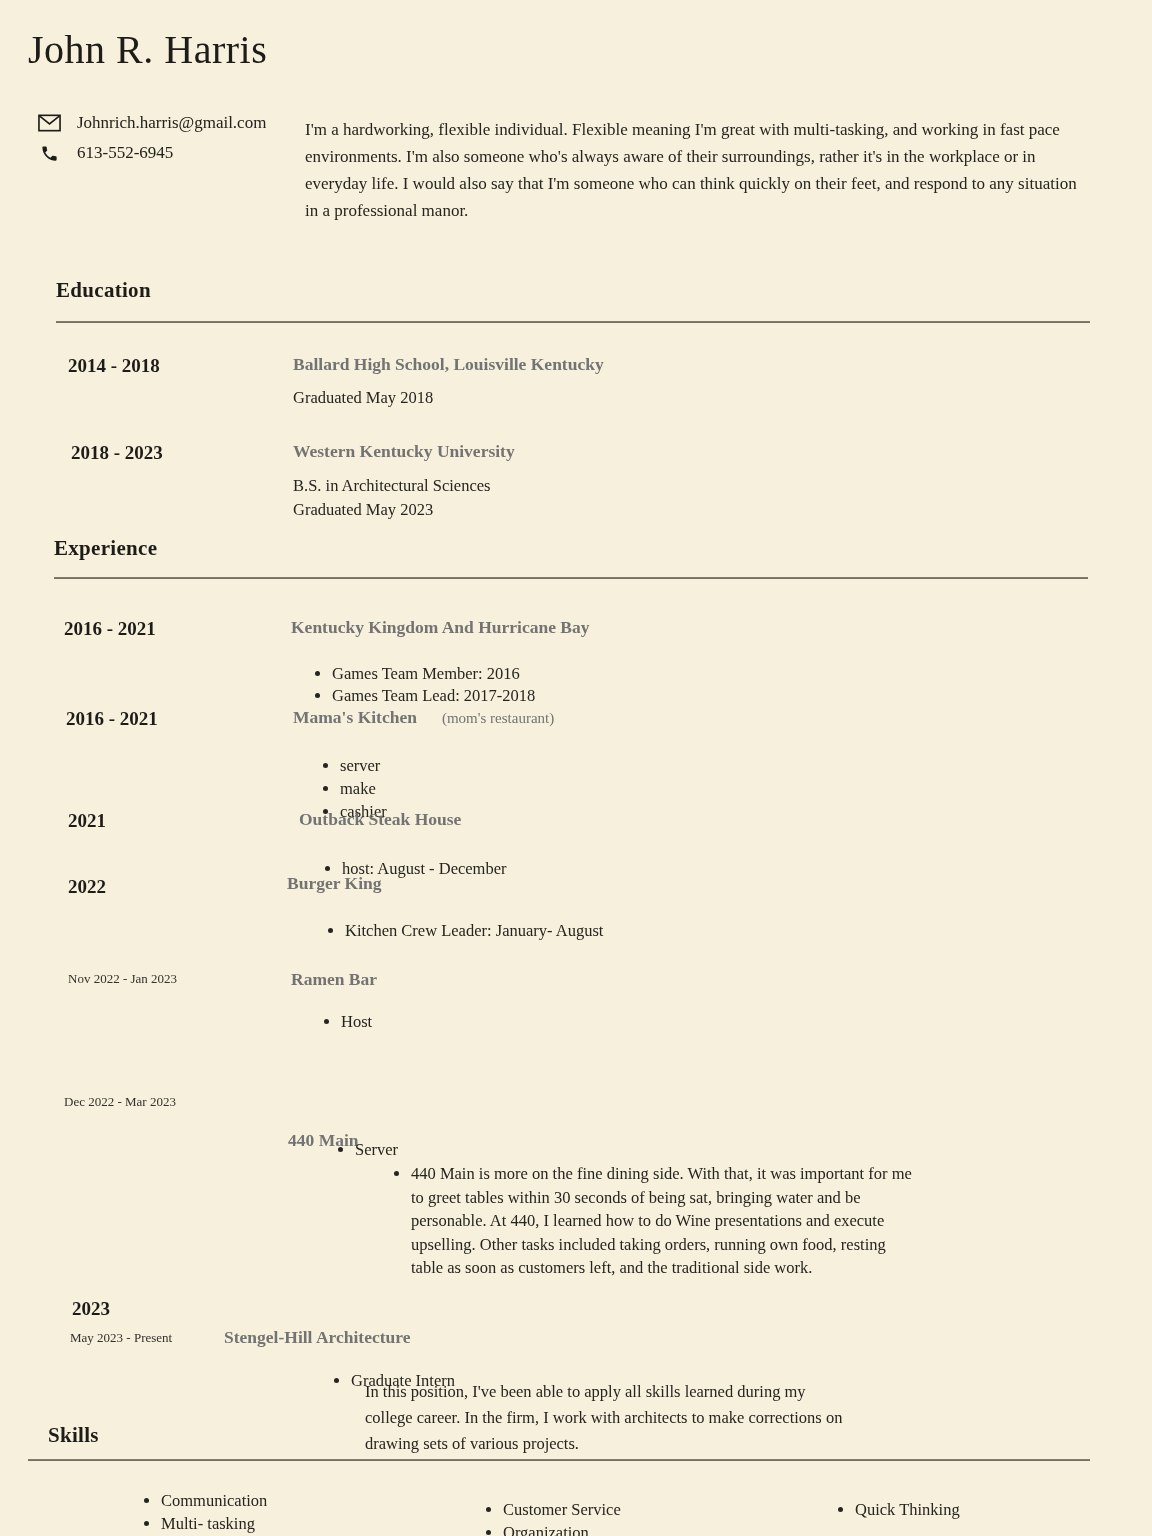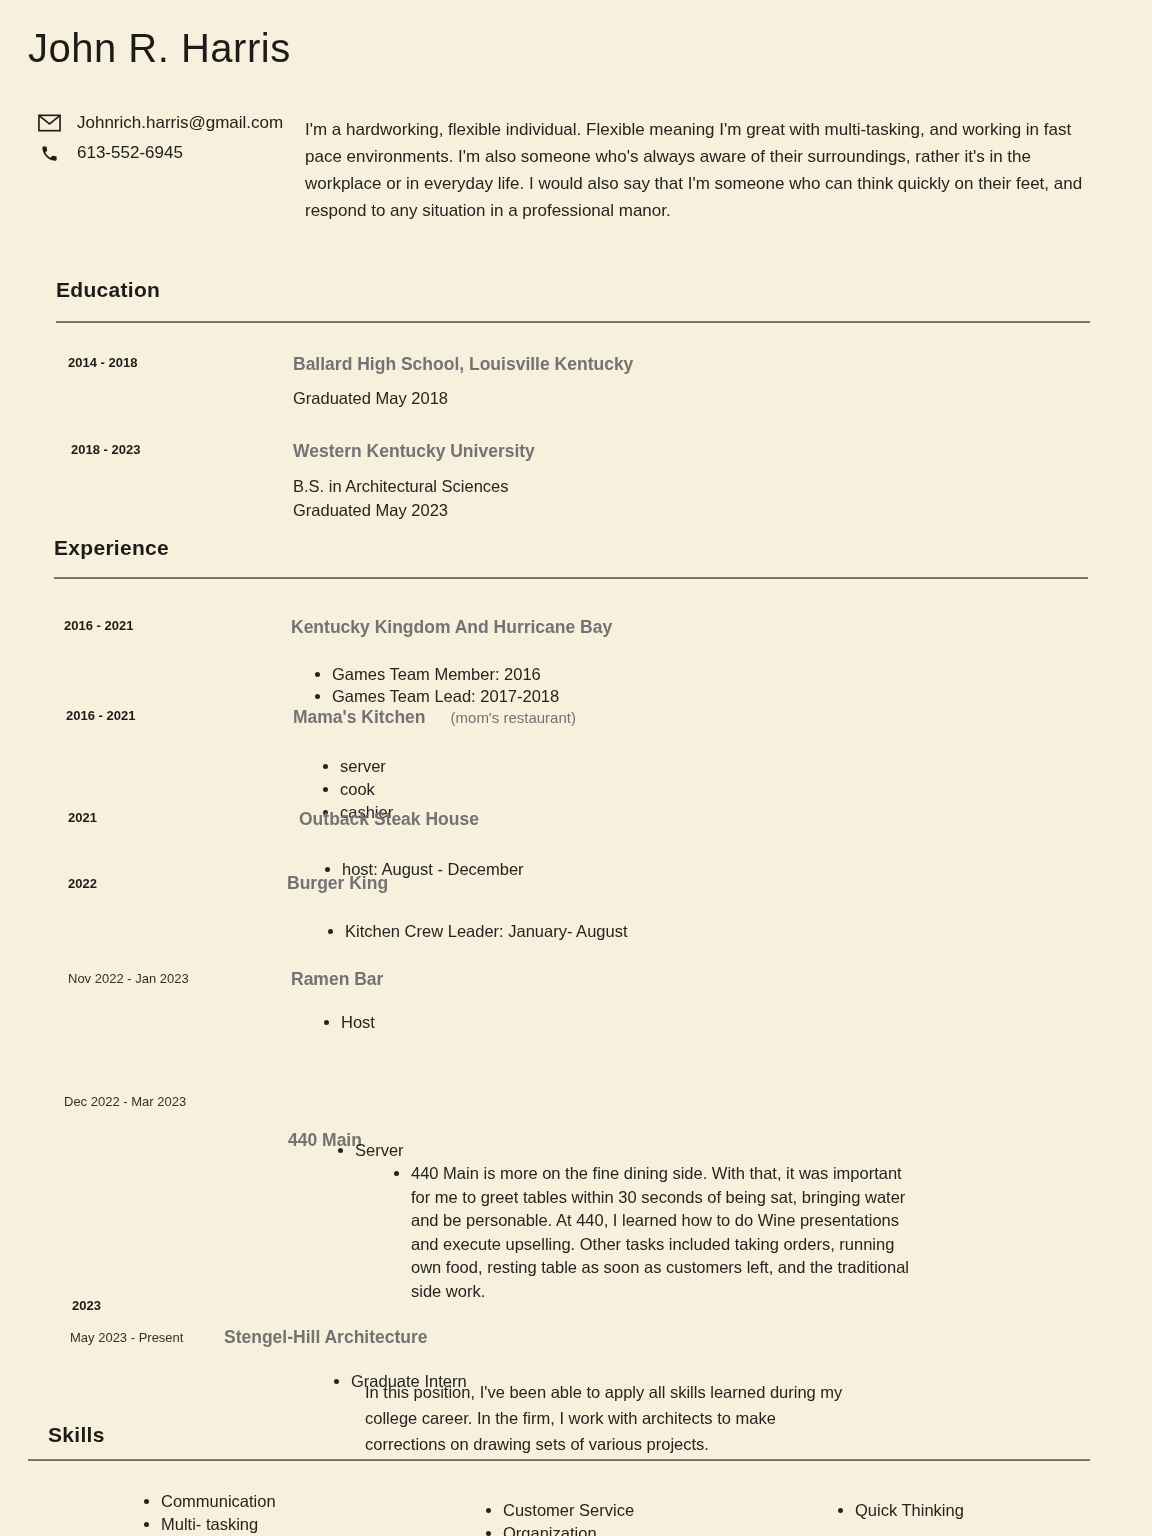--- a/index.html
+++ b/index.html
@@ -1,27 +1,27 @@
 <!DOCTYPE html>
 <html><head>
 <meta charset="utf-8">
 <style>
   html,body{margin:0;padding:0;background:#F6F0DC;}
   .page{
     position:relative;width:1152px;height:1536px;background:#F6F0DC;
-    font-family:Liberation Sans, sans-serif;color:#23211C;overflow:hidden;
+    font-family:Liberation Serif, serif;color:#23211C;overflow:hidden;
   }
   .abs{position:absolute;}
   .name{font-size:40px;font-weight:500;letter-spacing:.5px;color:#1E1C18;}
   .contact-row{display:flex;align-items:center;font-size:17px;}
   .contact-row .icon{width:24px;display:flex;justify-content:center;margin-right:16px;color:#1E1C18;}
   .summary{font-size:17px;line-height:27px;width:782px;color:#26241F;}
   .section-heading{font-size:21px;font-weight:700;letter-spacing:.3px;color:#1E1C18;}
   .rule{height:2px;background:linear-gradient(#8a8474,#6e695b);}
-  .date-bold{font-size:13px;font-weight:700;color:#1E1C18;white-space:nowrap;}
+  .date-bold{font-size:19px;font-weight:700;color:#1E1C18;white-space:nowrap;}
   .date-small{font-size:13px;color:#33312B;white-space:nowrap;}
   .entry-title{font-size:17.5px;font-weight:700;color:#737373;white-space:nowrap;}
   .entry-suffix{font-weight:400;font-size:15px;margin-left:25px;}
   .detail{font-size:16.5px;line-height:24px;color:#26241F;}
   ul.bullets{margin:16px;padding-left:17px;list-style:disc;font-size:16.5px;color:#26241F;}
   ul.bullets li{margin:0 0 3px 0;line-height:20px;}
   ul.bullets.tight li{margin-bottom:2px;}
   ul.bullets.wide li{line-height:23.5px;}
   .subtext{font-size:16.5px;line-height:24px;color:#26241F;}
   .skill-list li{margin-bottom:9px;}
@@ -75,21 +75,21 @@
     <li>Games Team Member: 2016</li>
     <li>Games Team Lead: 2017-2018</li>
   </ul>
 
   <div class="abs date-bold" style="left:66px;top:708px;">2016 - 2021</div>
   <div class="abs entry-title" style="left:293px;top:707px;">
     <span>Mama's Kitchen</span><span class="entry-suffix">(mom's restaurant)</span>
   </div>
   <ul class="abs bullets" style="left:307px;top:740px;">
     <li>server</li>
-    <li>cook</li>
+    <li>make</li>
     <li>cashier</li>
   </ul>
 
   <div class="abs date-bold" style="left:68px;top:810px;">2021</div>
   <div class="abs entry-title" style="left:299px;top:809px;">Outback Steak House</div>
   <ul class="abs bullets" style="left:309px;top:843px;">
     <li>host: August - December</li>
   </ul>
 
   <div class="abs date-bold" style="left:68px;top:876px;">2022</div>

